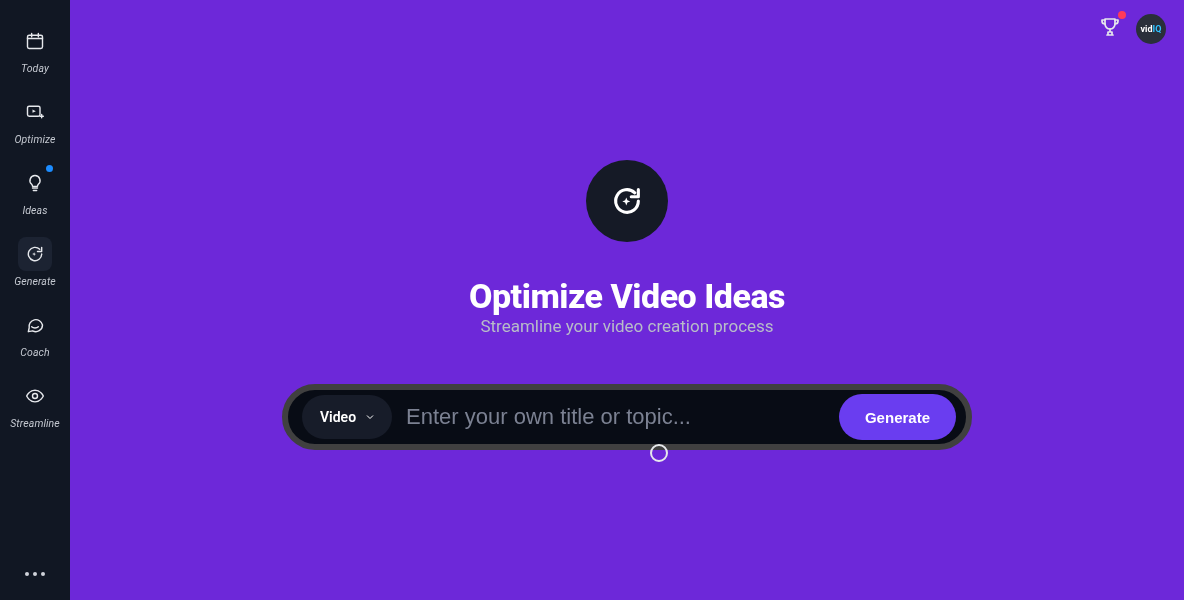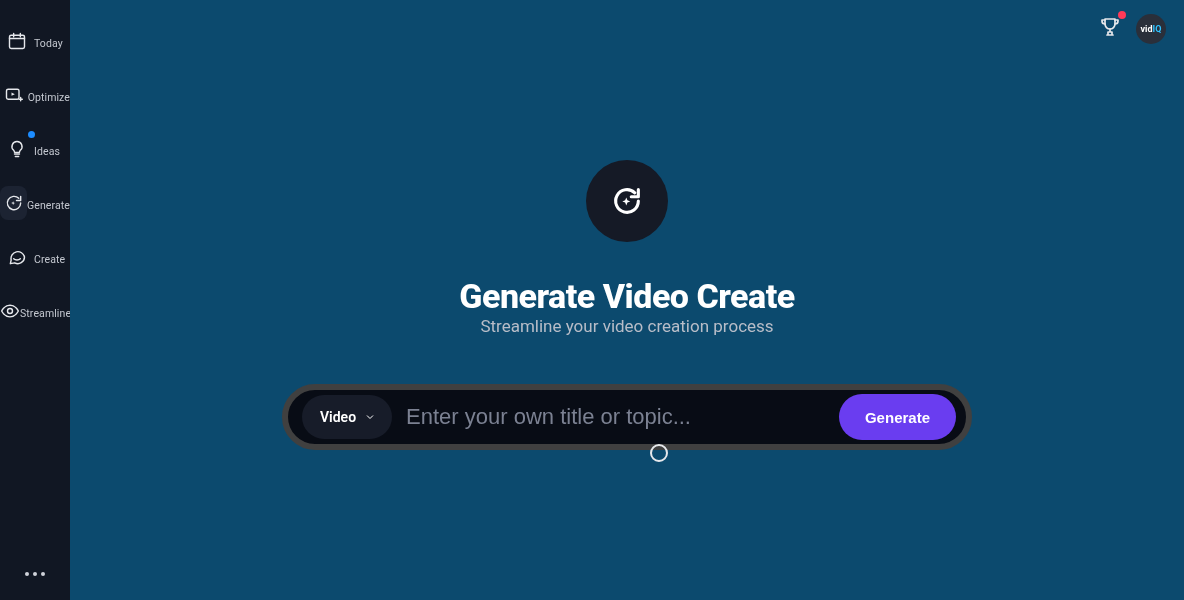--- a/index.html
+++ b/index.html
@@ -13,25 +13,26 @@
     background: #111723;
     display: flex;
     flex-direction: column;
     align-items: center;
     padding-top: 14px;
     gap: 0;
   }
   .sidebar-item {
     width: 100%;
     display: flex;
-    flex-direction: row;
+    flex-direction: column;
     align-items: center;
     padding: 10px 0 10px;
     cursor: pointer;
     position: relative;
+    font-style: italic;
   }
   .sidebar-item .icon-wrap {
     width: 34px;
     height: 34px;
     display: flex;
     align-items: center;
     justify-content: center;
     border-radius: 8px;
     position: relative;
   }
@@ -61,21 +62,21 @@
     gap: 4px;
     cursor: pointer;
     padding: 12px;
   }
   .dots span { width: 4px; height: 4px; background: #d0d3da; border-radius: 50%; }
 
   
   .main {
     flex: 1;
     height: 100%;
-    background: #0c4a6e;
+    background: #6d28d9;
     position: relative;
     display: flex;
     flex-direction: column;
     align-items: center;
   }
 
   
   .topright {
     position: absolute;
     top: 14px;
@@ -244,21 +245,21 @@
     <span class="label">Generate</span>
   </div>
 
   <div class="sidebar-item">
     <div class="icon-wrap">
       <svg width="20" height="20" viewBox="0 0 24 24">
           <path d="M21 12a8 8 0 0 1-11.8 7L4 20l1-4.4A8 8 0 1 1 21 12z"></path>
           <path d="M8 14c1 1 2 1.5 4 1.5s3-.5 4-1.5"></path>
         </svg>
     </div>
-    <span class="label">Create</span>
+    <span class="label">Coach</span>
   </div>
 
   <div class="sidebar-item">
     <div class="icon-wrap">
       <svg width="20" height="20" viewBox="0 0 24 24">
           <path d="M2 12s3.5-7 10-7 10 7 10 7-3.5 7-10 7S2 12 2 12z"></path>
           <circle cx="12" cy="12" r="3"></circle>
         </svg>
     </div>
     <span class="label">Streamline</span>
@@ -287,21 +288,21 @@
     </div>
   </div>
 
   <section class="hero">
     <div class="hero-icon">
       <svg width="34" height="34" viewBox="0 0 24 24">
         <path d="M20 12a8 8 0 1 1-2.5-5.8M20 4v5h-5"></path>
         <path d="M11.5 9.5l.8 2 2 .8-2 .8-.8 2-.8-2-2-.8 2-.8z" fill="#fff" stroke="none"></path>
       </svg>
     </div>
-    <h1 class="hero-title">Generate Video Create</h1>
+    <h1 class="hero-title">Optimize Video Ideas</h1>
     <p class="hero-sub">Streamline your video creation process</p>
   </section>
 
   <div class="inputbar">
     <div class="type-select">
       <span>Video</span>
       <svg width="12" height="12" viewBox="0 0 24 24">
           <path d="M6 9l6 6 6-6"></path>
         </svg>
     </div>

